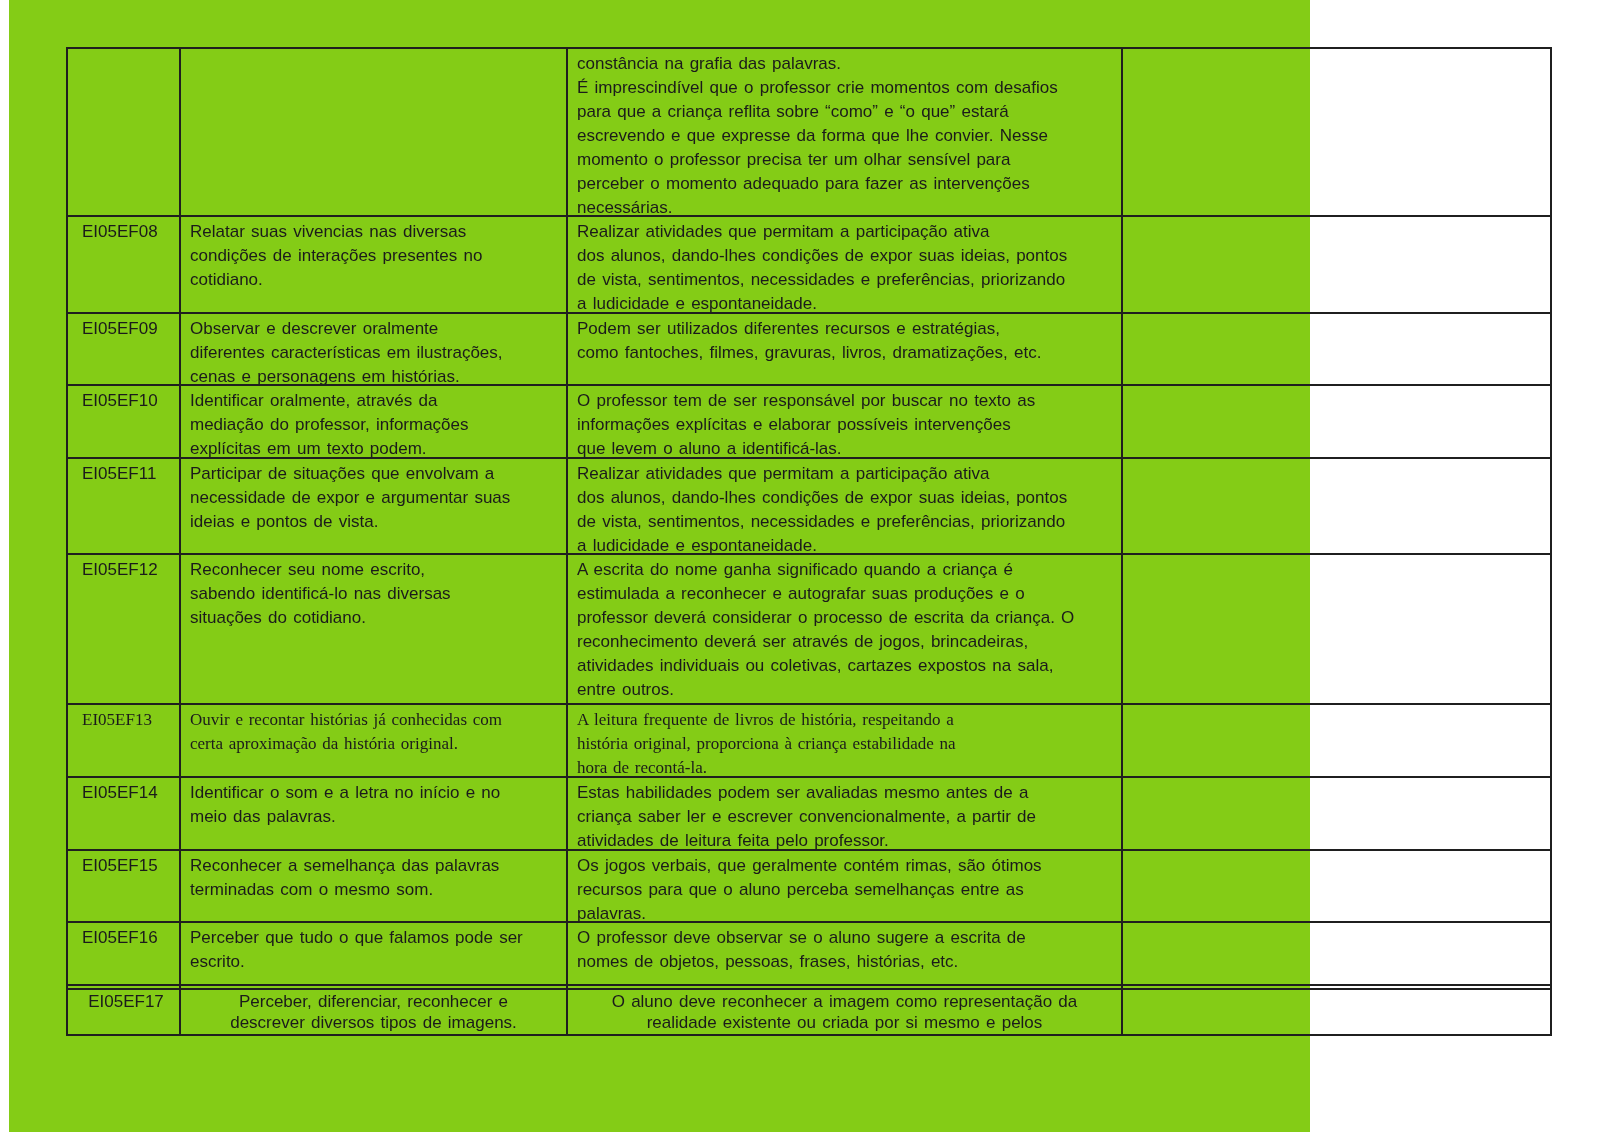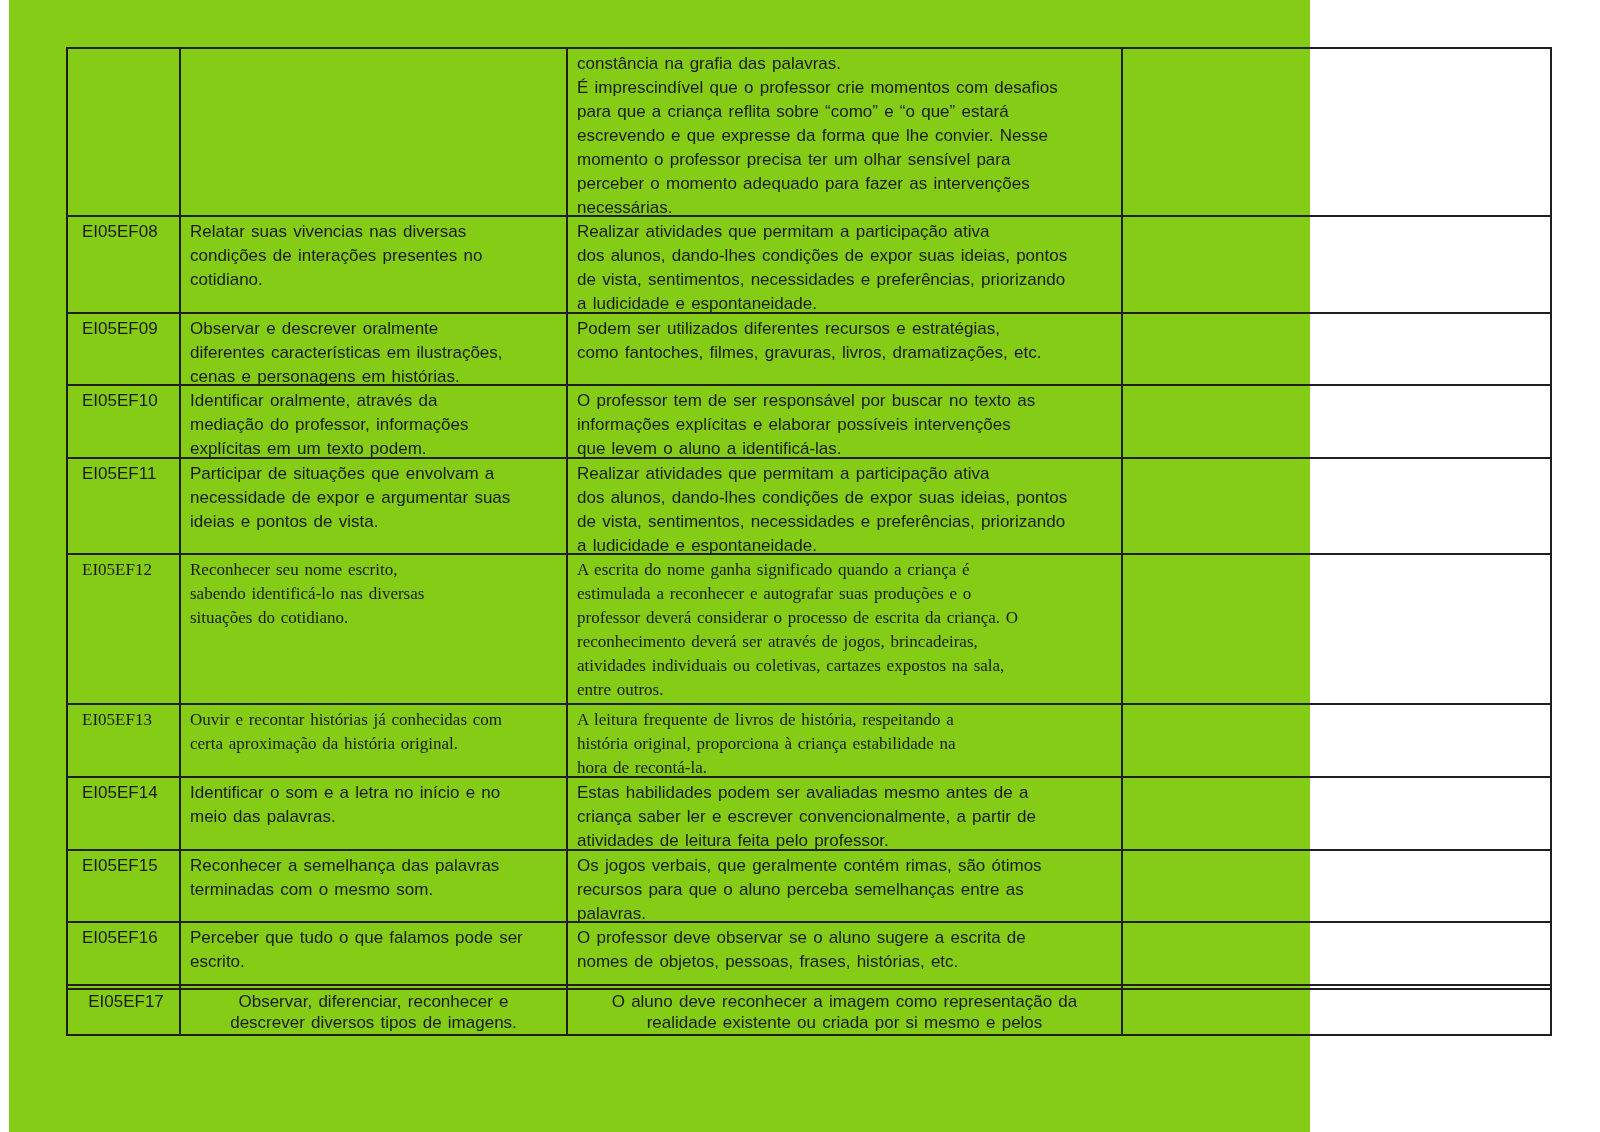--- a/index.html
+++ b/index.html
@@ -55,21 +55,21 @@
     text-align: left;
     padding-left: 14px;
     word-spacing: 0;
   }
   
   .r0  .cb { height: 166px; }
   .r1  .cb { height: 95px; }
   .r2  .cb { height: 70px; }
   .r3  .cb { height: 71px; }
   .r4  .cb { height: 94px; }
-  .r5  .cb { height: 148px; font-family: Liberation Serif, serif; }
+  .r5  .cb { height: 148px; }
   .r6  .cb { height: 71px; font-family: Liberation Serif, serif; }
   .r7  .cb { height: 71px; }
   .r8  .cb { height: 70px; }
   .r9  .cb { height: 61px; }
   .r10 .cb { height: 44px; line-height: 21px; padding-top: 1px; text-align: center; }
   
   tr.rbrk td { height: 2px; }
   tr.rbrk .gap { height: 2px; overflow: hidden; }
 </style>
 </head>
@@ -278,21 +278,21 @@
             </td>
           <td>
               <div class="gap"></div>
             </td>
         </tr>
         <tr class="r10">
           <td class="c-code">
               <div class="cb">EI05EF17</div>
             </td>
           <td class="c-obj">
-              <div class="cb">Observar, diferenciar, reconhecer e
+              <div class="cb">Perceber, diferenciar, reconhecer e
 descrever diversos tipos de imagens.</div>
             </td>
           <td class="c-gui">
               <div class="cb">O aluno deve reconhecer a imagem como representação da
 realidade existente ou criada por si mesmo e pelos</div>
             </td>
           <td class="c-notes">
               <div class="cb"></div>
             </td>
         </tr>

